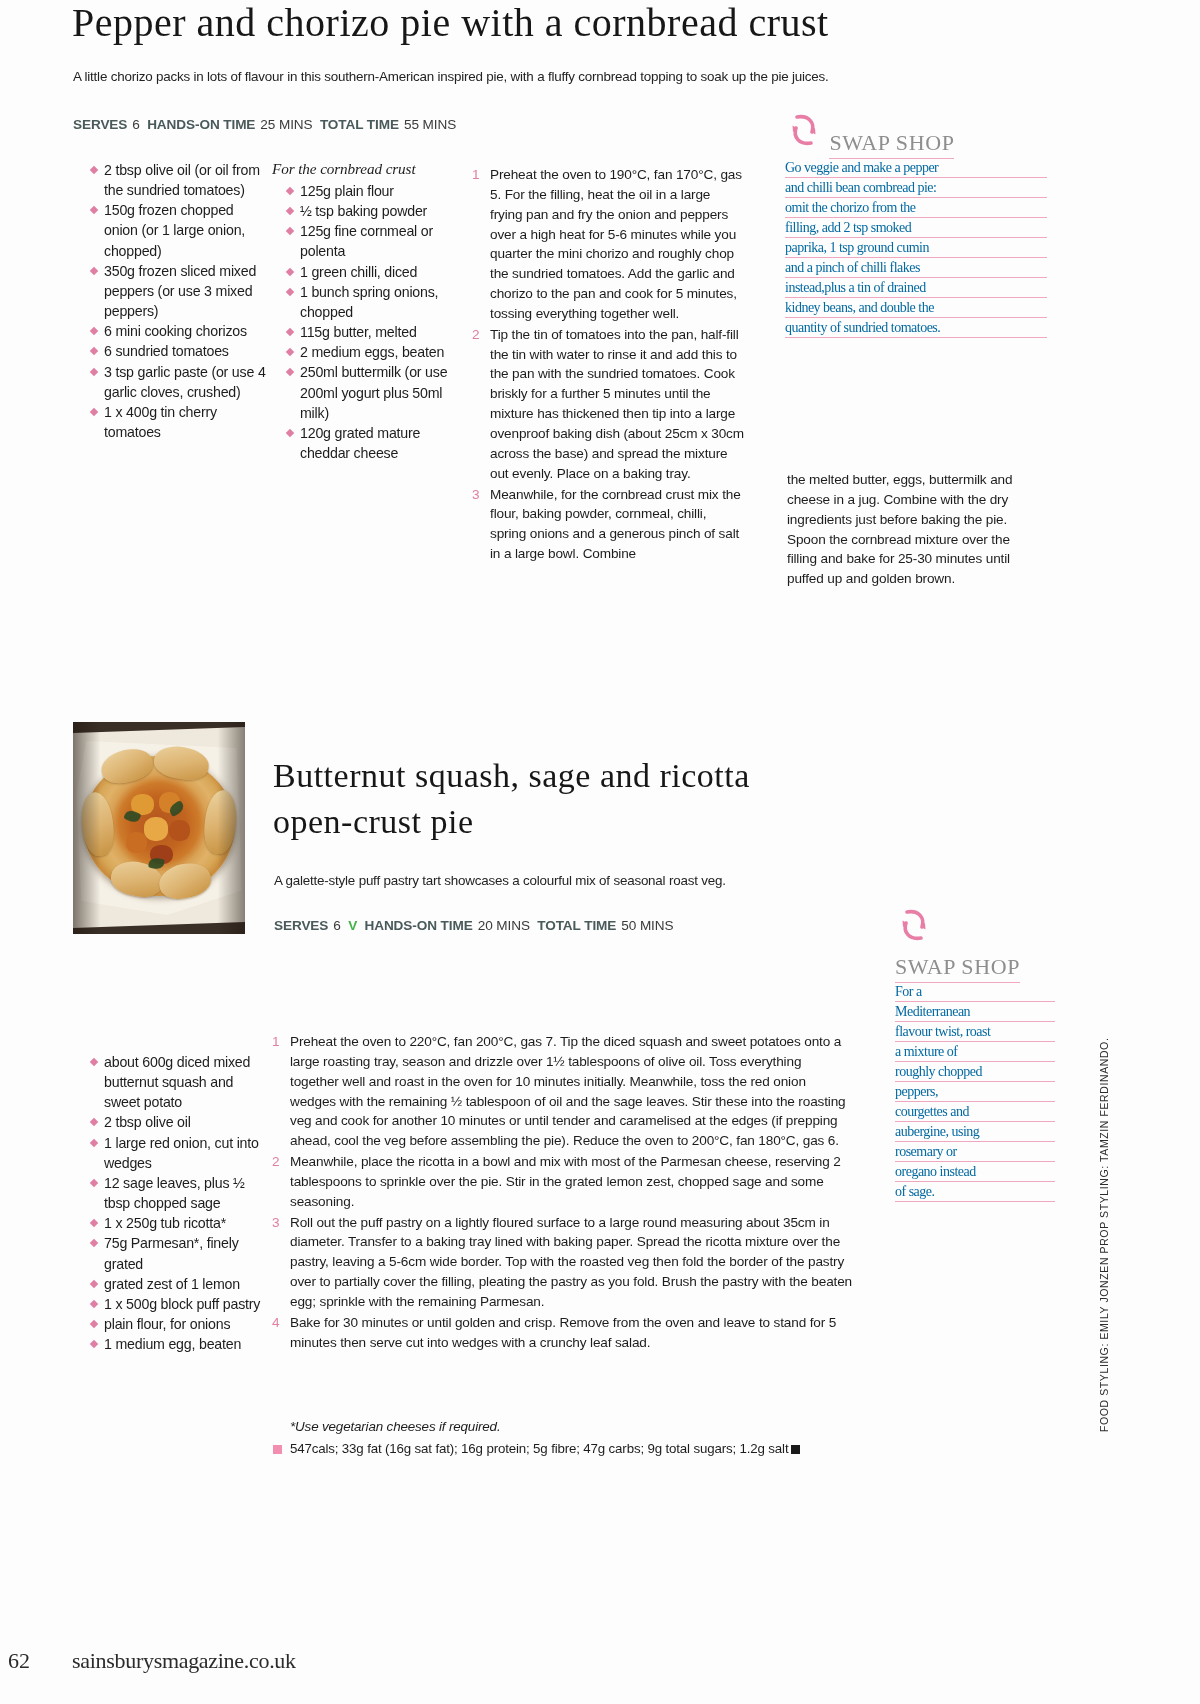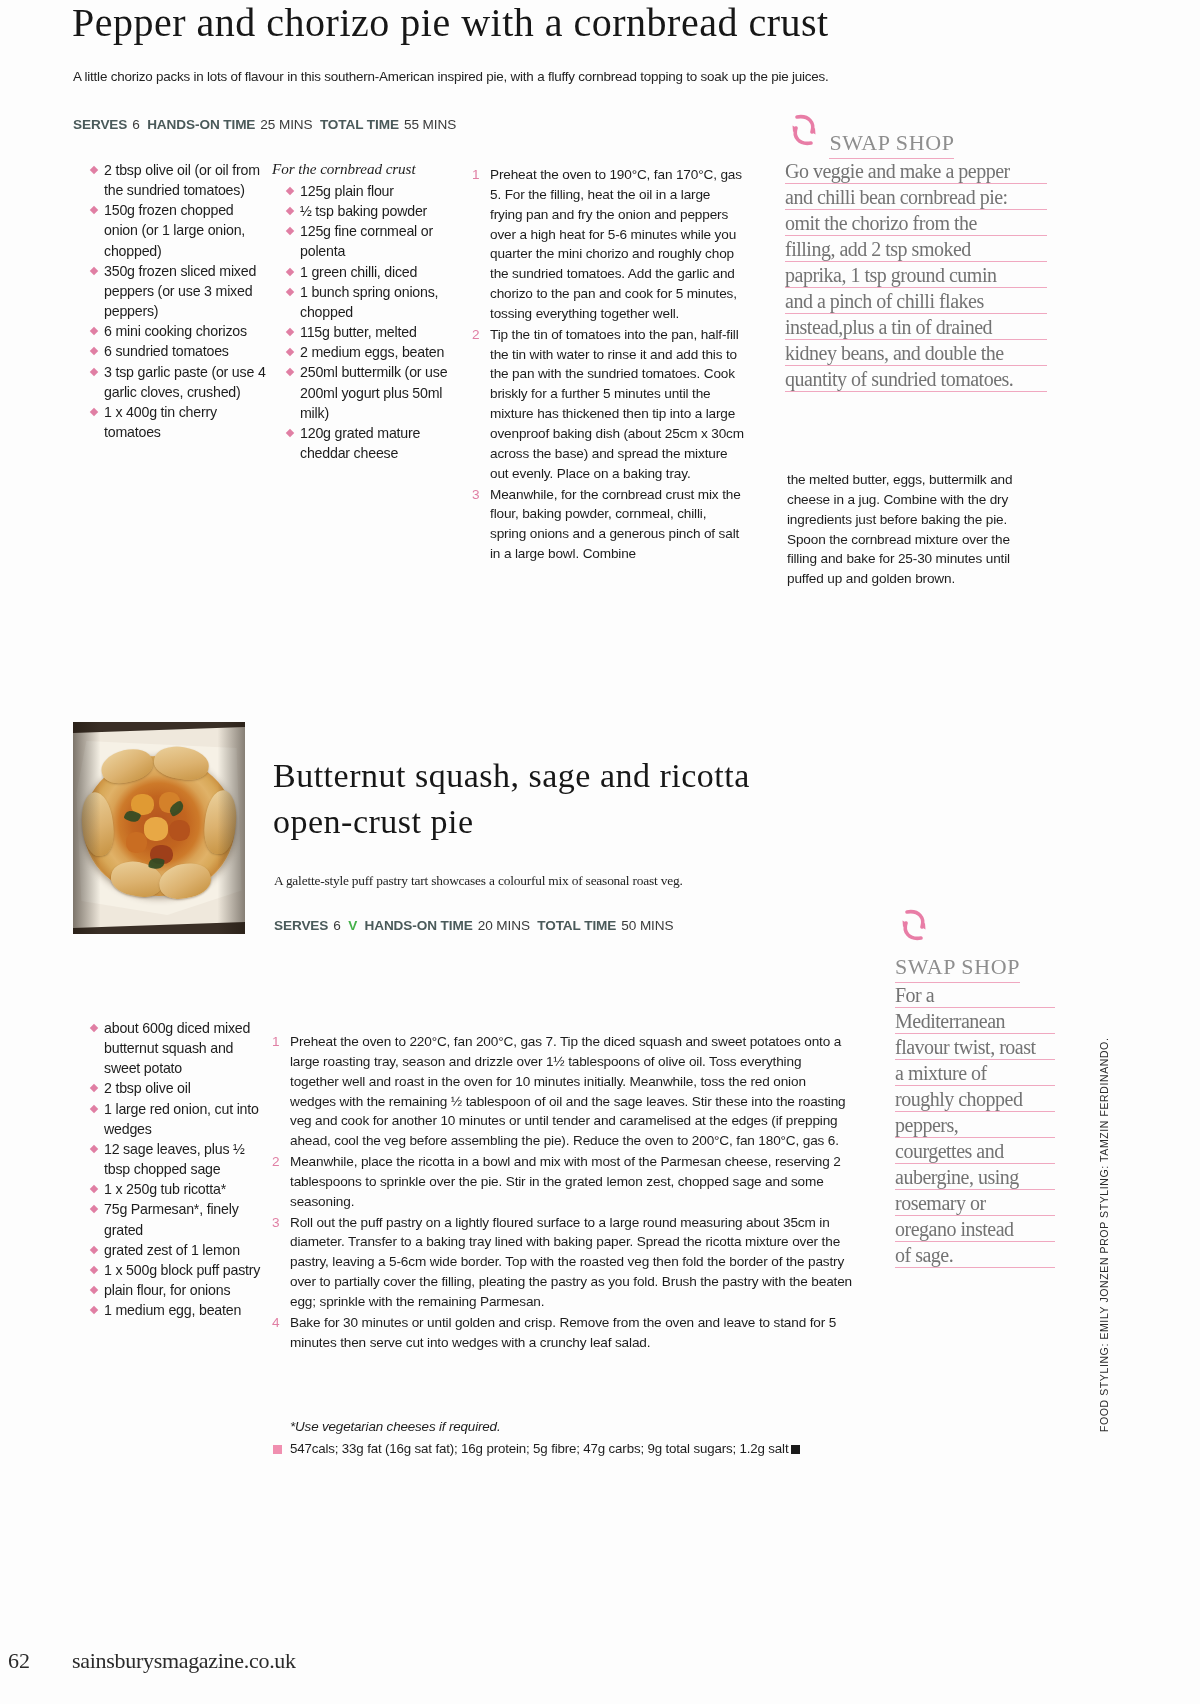--- a/index.html
+++ b/index.html
@@ -170,22 +170,22 @@
     color: #8e8e8e;
     letter-spacing: 0.6px;
     border-bottom: 1px solid #f0a8c0;
     display: inline-block;
     padding-bottom: 1px;
     line-height: 1.25;
     white-space: nowrap;
   }
   .swap-body {
     font-family: "Liberation Serif", serif;
-    font-size: 20px;
-    color: #737373;
+    font-size: 14px;
+    color: #0369a1;
     letter-spacing: -0.5px;
     line-height: 1.0;
     margin: 0;
   }
   .swap-body span.sl {
     display: block;
     border-bottom: 1px solid #f0a8c0;
     padding-bottom: 2px;
     margin-bottom: 3px;
     white-space: nowrap;
@@ -358,27 +358,27 @@
     <div class="veg" style="left:45%; top:58%; width:13%; height:9%; background:#9e3f1a;"></div>
     <div class="sage" style="left:30%; top:42%; width:9%; height:5%; transform:rotate(25deg);"></div>
     <div class="sage" style="left:56%; top:38%; width:9%; height:5%; transform:rotate(-30deg);"></div>
     <div class="sage" style="left:44%; top:64%; width:9%; height:5%; transform:rotate(12deg);"></div>
     <div class="darkedge"></div>
   </div>
 
   <h2 class="recipe-title" style="position:absolute; left:273px; top:804px; width:720px; font-size:34px;">open-crust pie</h2>
   <h2 class="recipe-title" style="position:absolute; left:273px; top:758px; width:720px; font-size:34px;">Butternut squash, sage and ricotta</h2>
 
-  <p class="standfirst" style="position:absolute; left:274px; top:872px; width:700px;font-family:Liberation Serif, serif;">A galette-style puff pastry tart showcases a colourful mix of seasonal roast veg.</p>
+  <p class="standfirst" style="position:absolute; left:274px; top:872px; width:700px;">A galette-style puff pastry tart showcases a colourful mix of seasonal roast veg.</p>
 
   <div class="meta-line" style="position:absolute; left:274px; top:918px;">
     <b>SERVES</b><span class="val" style="margin-left:5px;">6</span>&nbsp;&nbsp;<span class="veg-mark">V</span>&nbsp;&nbsp;<b>HANDS-ON TIME</b><span class="val" style="margin-left:5px;">20 MINS</span>&nbsp;&nbsp;<b>TOTAL TIME</b><span class="val" style="margin-left:5px;">50 MINS</span>
   </div>
 
-  <ul class="ing" id="r2-ing" style="position:absolute; left:90px; top:1018px; width:178px;">
+  <ul class="ing" id="r2-ing" style="position:absolute; left:90px; top:1052px; width:178px;">
       <li>about 600g diced mixed butternut squash and sweet potato</li>
       <li>2 tbsp olive oil</li>
       <li>1 large red onion, cut into wedges</li>
       <li>12 sage leaves, plus ½ tbsp chopped sage</li>
       <li>1 x 250g tub ricotta*</li>
       <li>75g Parmesan*, finely grated</li>
       <li>grated zest of 1 lemon</li>
       <li>1 x 500g block puff pastry</li>
       <li>plain flour, for onions</li>
       <li>1 medium egg, beaten</li>

